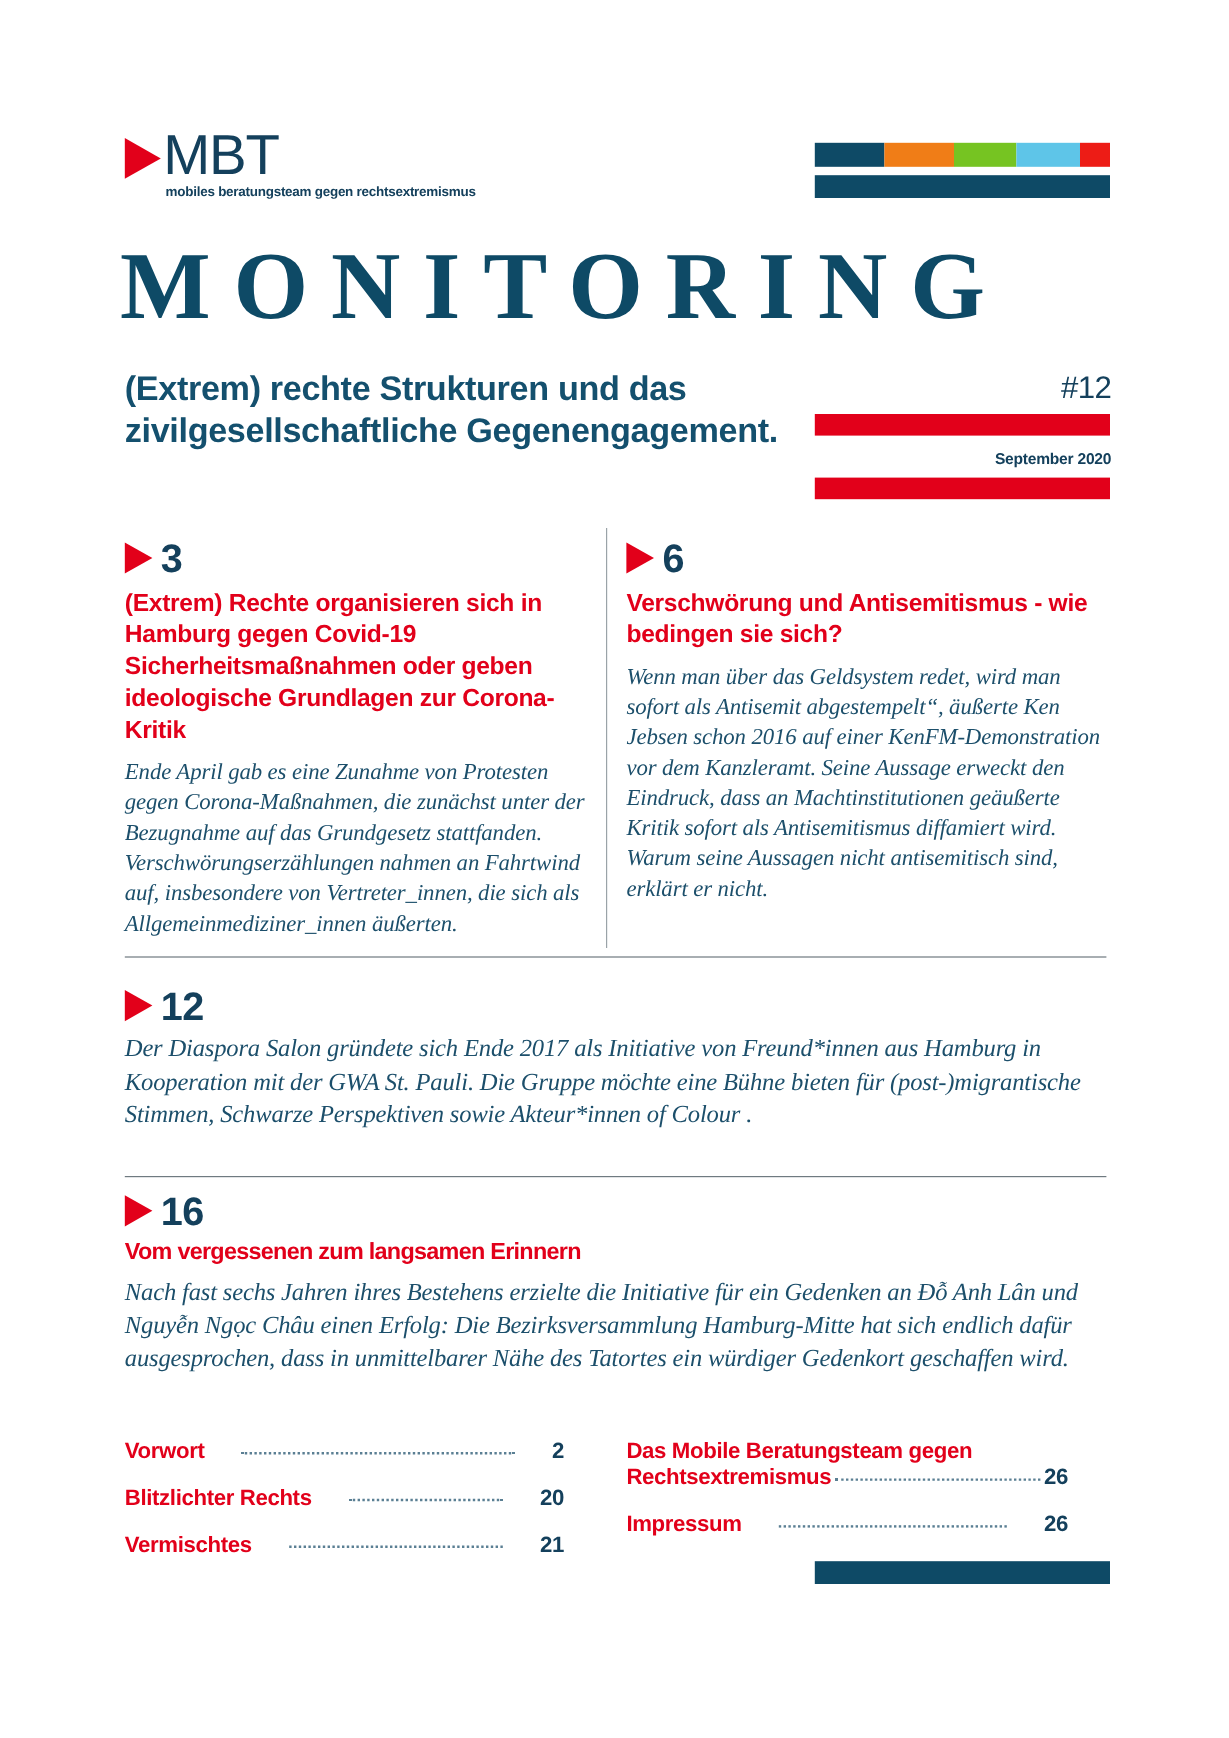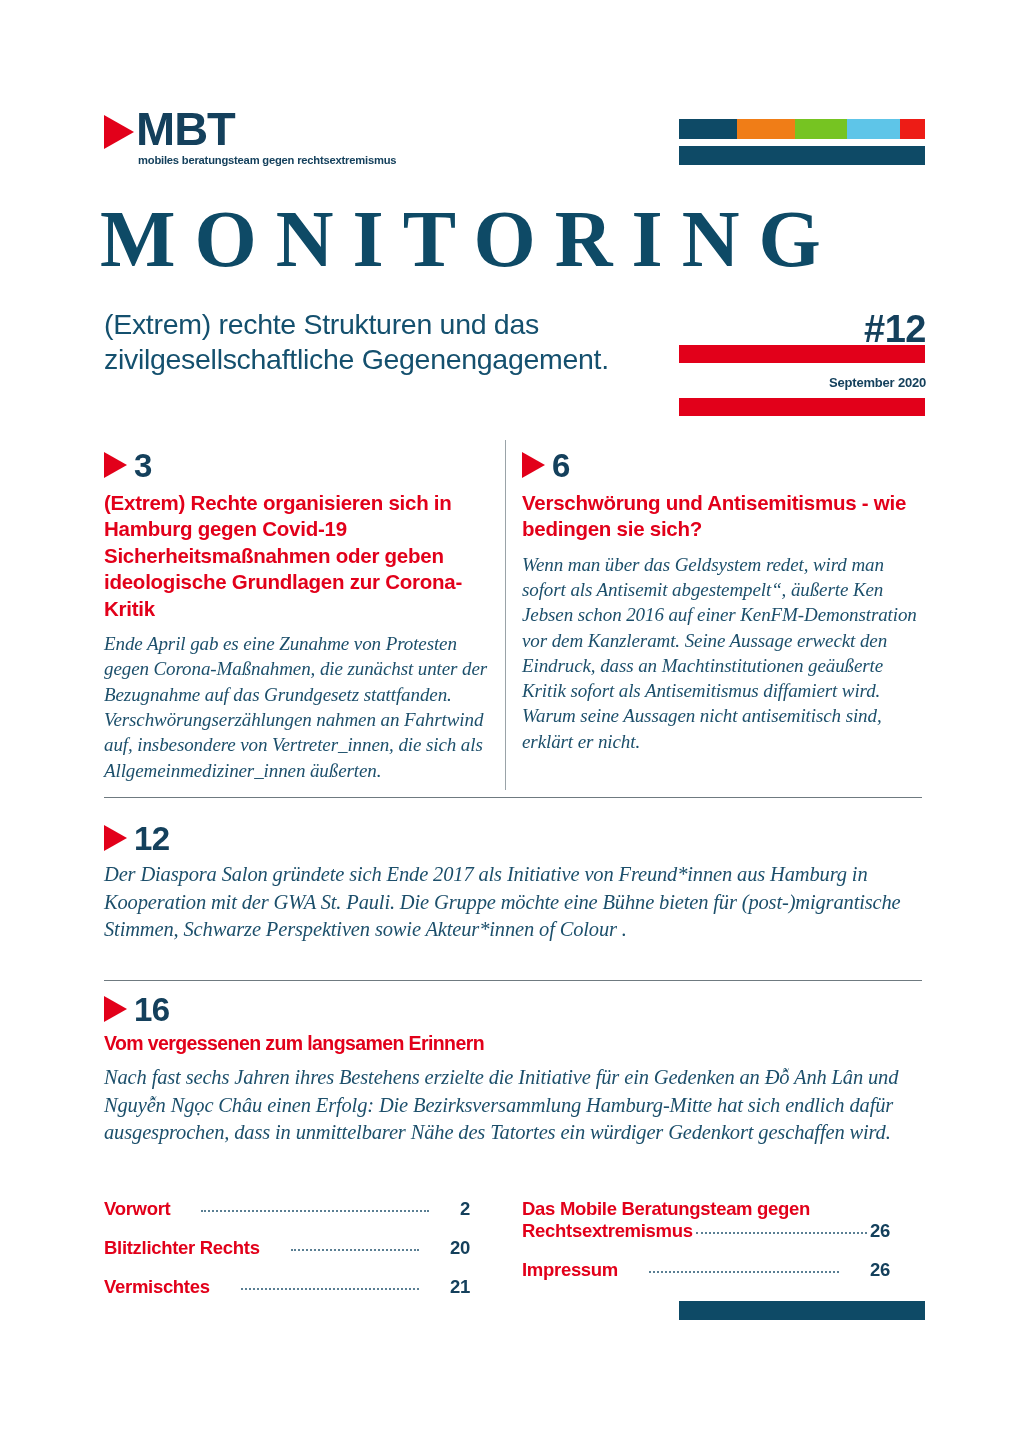--- a/index.html
+++ b/index.html
@@ -46,21 +46,21 @@
   .logo-tri {
     width: 0; height: 0;
     border-top: 17px solid transparent;
     border-bottom: 17px solid transparent;
     border-left: 30px solid #e2001a;
     margin-bottom: 3px;
     margin-right: 2px;
   }
   .logo-mbt {
     font-size: 47px;
-    font-weight: bold;
+    font-weight: normal;
     color: #14405c;
     letter-spacing: -1px;
     line-height: 0.95;
     font-family: "Liberation Sans", sans-serif;
   }
   .logo-hamburg {
     font-size: 45px;
     font-weight: 400;
     color: #14405c;
     letter-spacing: -1.2px;
@@ -117,33 +117,33 @@
     letter-spacing: 19px;
     line-height: 1;
     white-space: nowrap;
   }
   .subtitle {
     position: absolute;
     left: 104px;
     top: 307px;
     width: 560px;
     font-size: 28.5px;
-    font-weight: normal;
+    font-weight: bold;
     line-height: 1.23;
     color: #14506e;
     letter-spacing: -0.3px;
   }
 
   
   .issue-no {
     position: absolute;
     right: 98px;
     top: 308px;
-    font-size: 38px;
-    font-weight: bold;
+    font-size: 26px;
+    font-weight: normal;
     color: #14405c;
     letter-spacing: -0.5px;
   }
   .redbar-1 {
     position: absolute;
     left: 679px;
     top: 345px;
     width: 246px;
     height: 18px;
     background: #e2001a;

